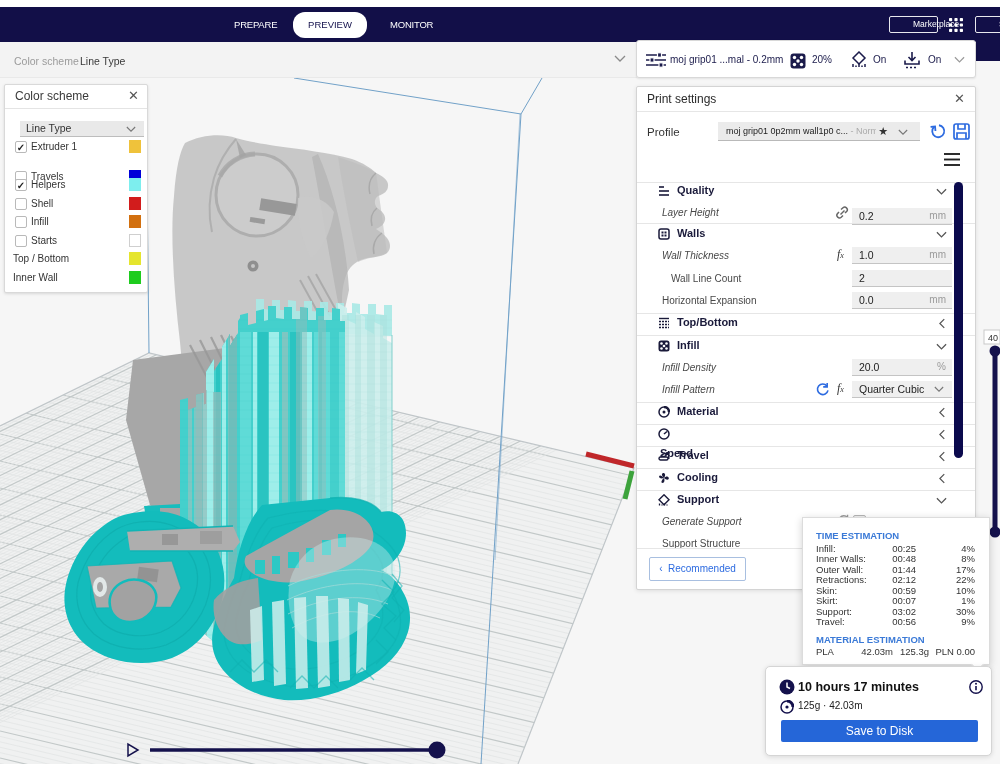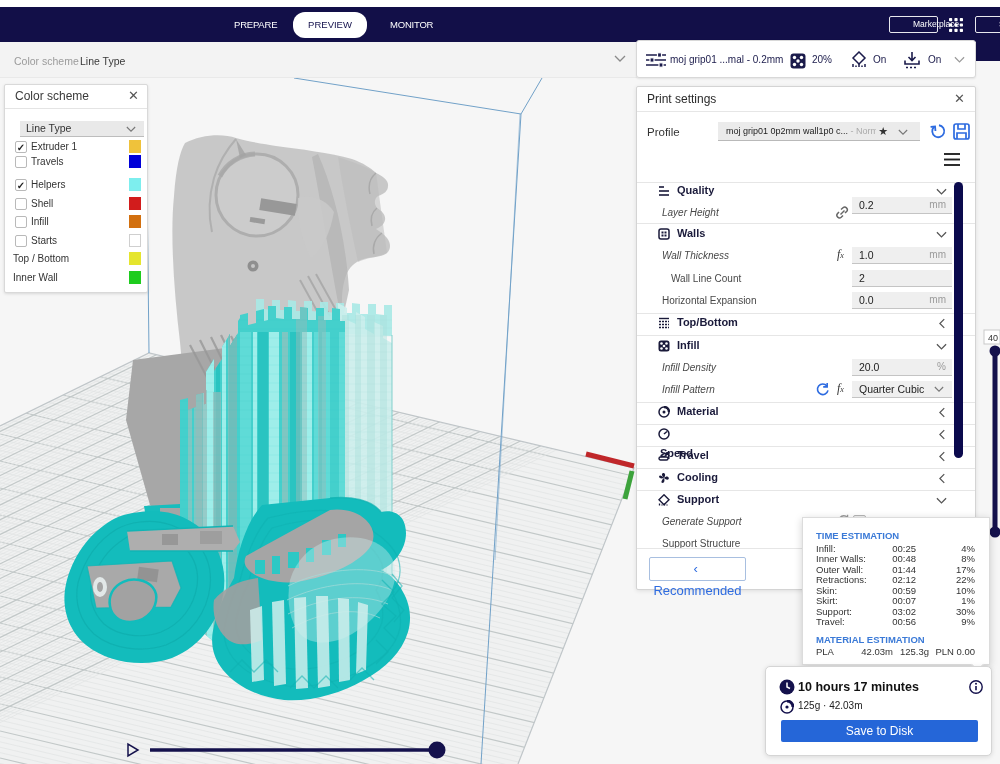--- a/index.html
+++ b/index.html
@@ -40,21 +40,21 @@
   #pspanel .hdr { position:absolute; left:10px; top:5px; font-size:12px; color:#2a2a2a; }
   #pspanel .x { position:absolute; right:10px; top:4px; font-size:13px; color:#555; }
   .psdiv { position:absolute; left:0; width:100%; height:1px; background:#e6e6e6; }
   .cat { position:absolute; left:21px; font-size:11px; font-weight:bold; color:#1a1a3a; }
   .caticon { position:absolute; left:0; width:12px; height:12px; }
   .slabel { position:absolute; font-size:10px; font-style:italic; color:#484848; }
   .slabel-n { position:absolute; font-size:10px; color:#484848; }
   .sbox { position:absolute; left:215px; width:100px; height:17px; background:#efefef; border-bottom:1px solid #c4c4c4; font-size:10.5px; color:#222; padding:2px 0 0 7px; }
   .sunit { position:absolute; right:6px; top:2px; font-size:10px; color:#9a9a9a; }
   #scrollbar { position:absolute; left:317px; top:95px; width:9px; height:276px; background:#0b0a4d; border-radius:5px; }
-  #recbtn { position:absolute; left:12px; top:470px; width:97px; height:24px; border:1px solid #a8bfe0; border-radius:2px; background:#fff; color:#2d6be0; font-size:13px; text-align:center; line-height:22px; }
+  #recbtn { position:absolute; left:12px; top:470px; width:97px; height:24px; border:1px solid #a8bfe0; border-radius:2px; background:#fff; color:#2d6be0; font-size:10px; text-align:center; line-height:22px; }
 
   
   #tooltip { left:802px; top:517px; width:188px; height:148px; background:#fff; border:1px solid #dcdcdc; box-shadow:0 2px 8px rgba(0,0,0,0.18); }
   #tooltip .bh { position:absolute; left:13px; font-size:9.5px; font-weight:bold; color:#3b7ad7; }
   .trow { position:absolute; left:13px; width:166px; height:10px; font-size:9.5px; color:#333; }
   .trow .tt { position:absolute; right:66px; text-align:right; }
   .trow .tp { position:absolute; right:7px; text-align:right; }
 
   
   #outpanel { left:765px; top:666px; width:227px; height:90px; background:#fff; border:1px solid #d5d5d5; border-radius:5px; box-shadow:0 1px 5px rgba(0,0,0,0.12); }
@@ -898,21 +898,21 @@
     <div id="csdrop">Line Type
       <svg style="position:absolute;right:8px;top:5px;" width="10" height="7" viewBox="0 0 12 8">
           <path d="M1,1 L6,6 L11,1" fill="none" stroke="#777" stroke-width="1.3"></path>
         </svg>
     </div>
     <div class="csrow" style="top:53px;">
         <div class="cb">✓</div>
         <div class="cslabel">Extruder 1</div>
         <div class="swatch" style="background:#efc23b;"></div>
       </div>
-    <div class="csrow" style="top:68px;text-align:right;">
+    <div class="csrow" style="top:83px;text-align:right;">
         <div class="cb"></div>
         <div class="cslabel">Travels</div>
         <div class="swatch" style="background:#0000d8;"></div>
       </div>
     <div class="csrow" style="top:91px;">
         <div class="cb">✓</div>
         <div class="cslabel">Helpers</div>
         <div class="swatch" style="background:#7deeee;"></div>
       </div>
     <div class="csrow" style="top:110px;">
@@ -976,21 +976,21 @@
             <line x1="1" y1="2" x2="6" y2="2"></line>
             <line x1="1" y1="6" x2="11" y2="6"></line>
             <line x1="1" y1="10" x2="11" y2="10"></line>
           </g>
         </svg>
 <div class="cat" style="top:97px; left:40px;">Quality</div>
 <svg class="abs" style="left:299px;top:101px;" width="11" height="8" viewBox="0 0 12 8">
           <path d="M1,1 L6,6 L11,1" fill="none" stroke="#555" stroke-width="1.4"></path>
         </svg>
 <div class="slabel" style="top:119.5px; left:25px;">Layer Height</div>
-<div class="sbox" style="top:110px;">0.2<span class="sunit">mm</span></div>
+<div class="sbox" style="top:121px;">0.2<span class="sunit">mm</span></div>
 <svg class="abs" style="left:198px;top:118.5px;" width="14" height="13" viewBox="0 0 14 13">
           <g fill="none" stroke="#666" stroke-width="1.5">
             <path d="M 5.5,8.5 L 9.5,4.5"></path>
             <path d="M 6,3.5 L 8,1.8 A 2.6,2.6 0 0 1 11.8,5.3 L 10,7"></path>
             <path d="M 8,9.5 L 6.2,11.2 A 2.6,2.6 0 0 1 2.4,7.7 L 4,6"></path>
           </g>
         </svg>
 <div class="psdiv" style="top:136px;"></div>
 <svg class="caticon" viewBox="0 0 12 12" style="top:141px; left:21px;">
           <rect x="1" y="1" width="10" height="10" rx="2" fill="none" stroke="#1a1a3a" stroke-width="1.5"></rect>

